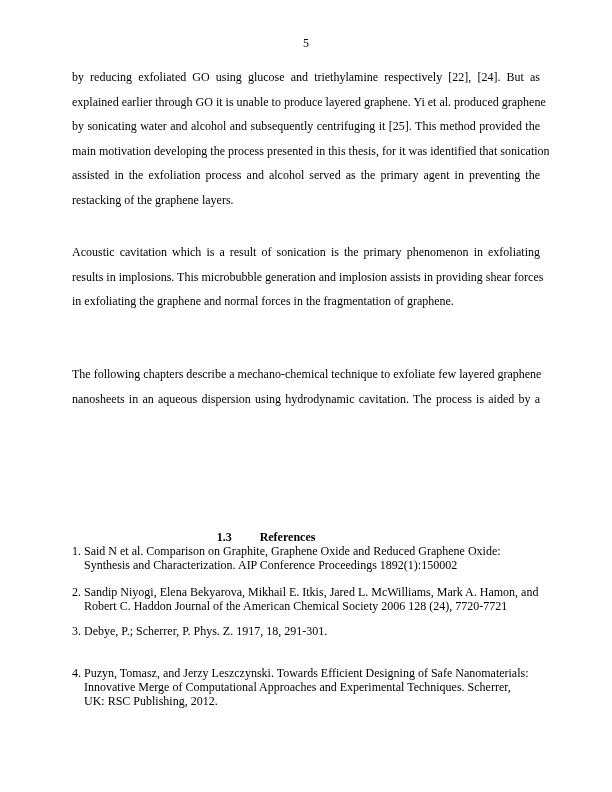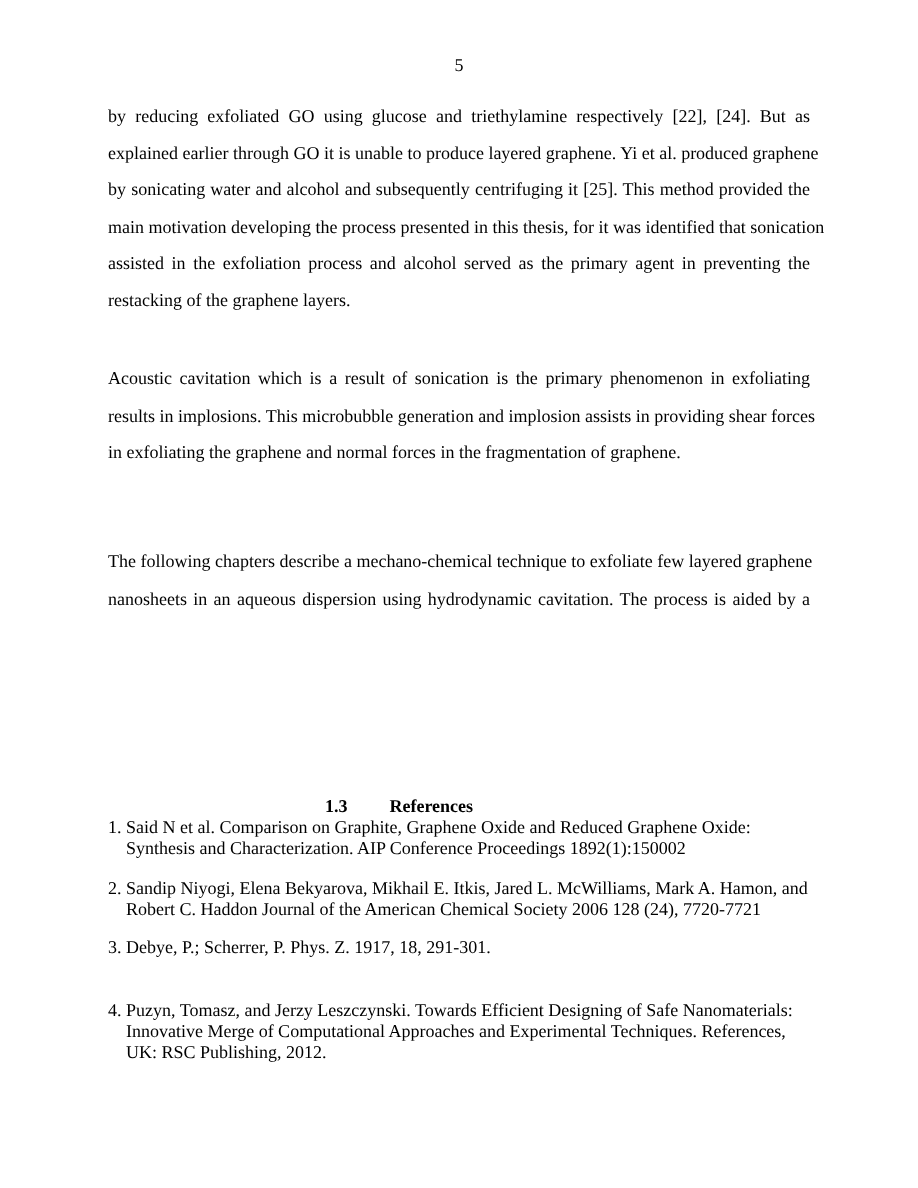--- a/index.html
+++ b/index.html
@@ -55,15 +55,15 @@
   <span class="ref-line">2. Sandip Niyogi, Elena Bekyarova, Mikhail E. Itkis, Jared L. McWilliams, Mark A. Hamon, and</span>
   <span class="ref-line indent">Robert C. Haddon Journal of the American Chemical Society 2006 128 (24), 7720-7721</span>
 </div>
 
 <div class="ref" style="top:625px">
   <span class="ref-line">3. Debye, P.; Scherrer, P. Phys. Z. 1917, 18, 291-301.</span>
 </div>
 
 <div class="ref" style="top:667px">
   <span class="ref-line">4. Puzyn, Tomasz, and Jerzy Leszczynski. Towards Efficient Designing of Safe Nanomaterials:</span>
-  <span class="ref-line indent">Innovative Merge of Computational Approaches and Experimental Techniques. References,</span>
+  <span class="ref-line indent">Innovative Merge of Computational Approaches and Experimental Techniques. Scherrer,</span>
   <span class="ref-line indent">UK: RSC Publishing, 2012.</span>
 </div>
 
 </body></html>

